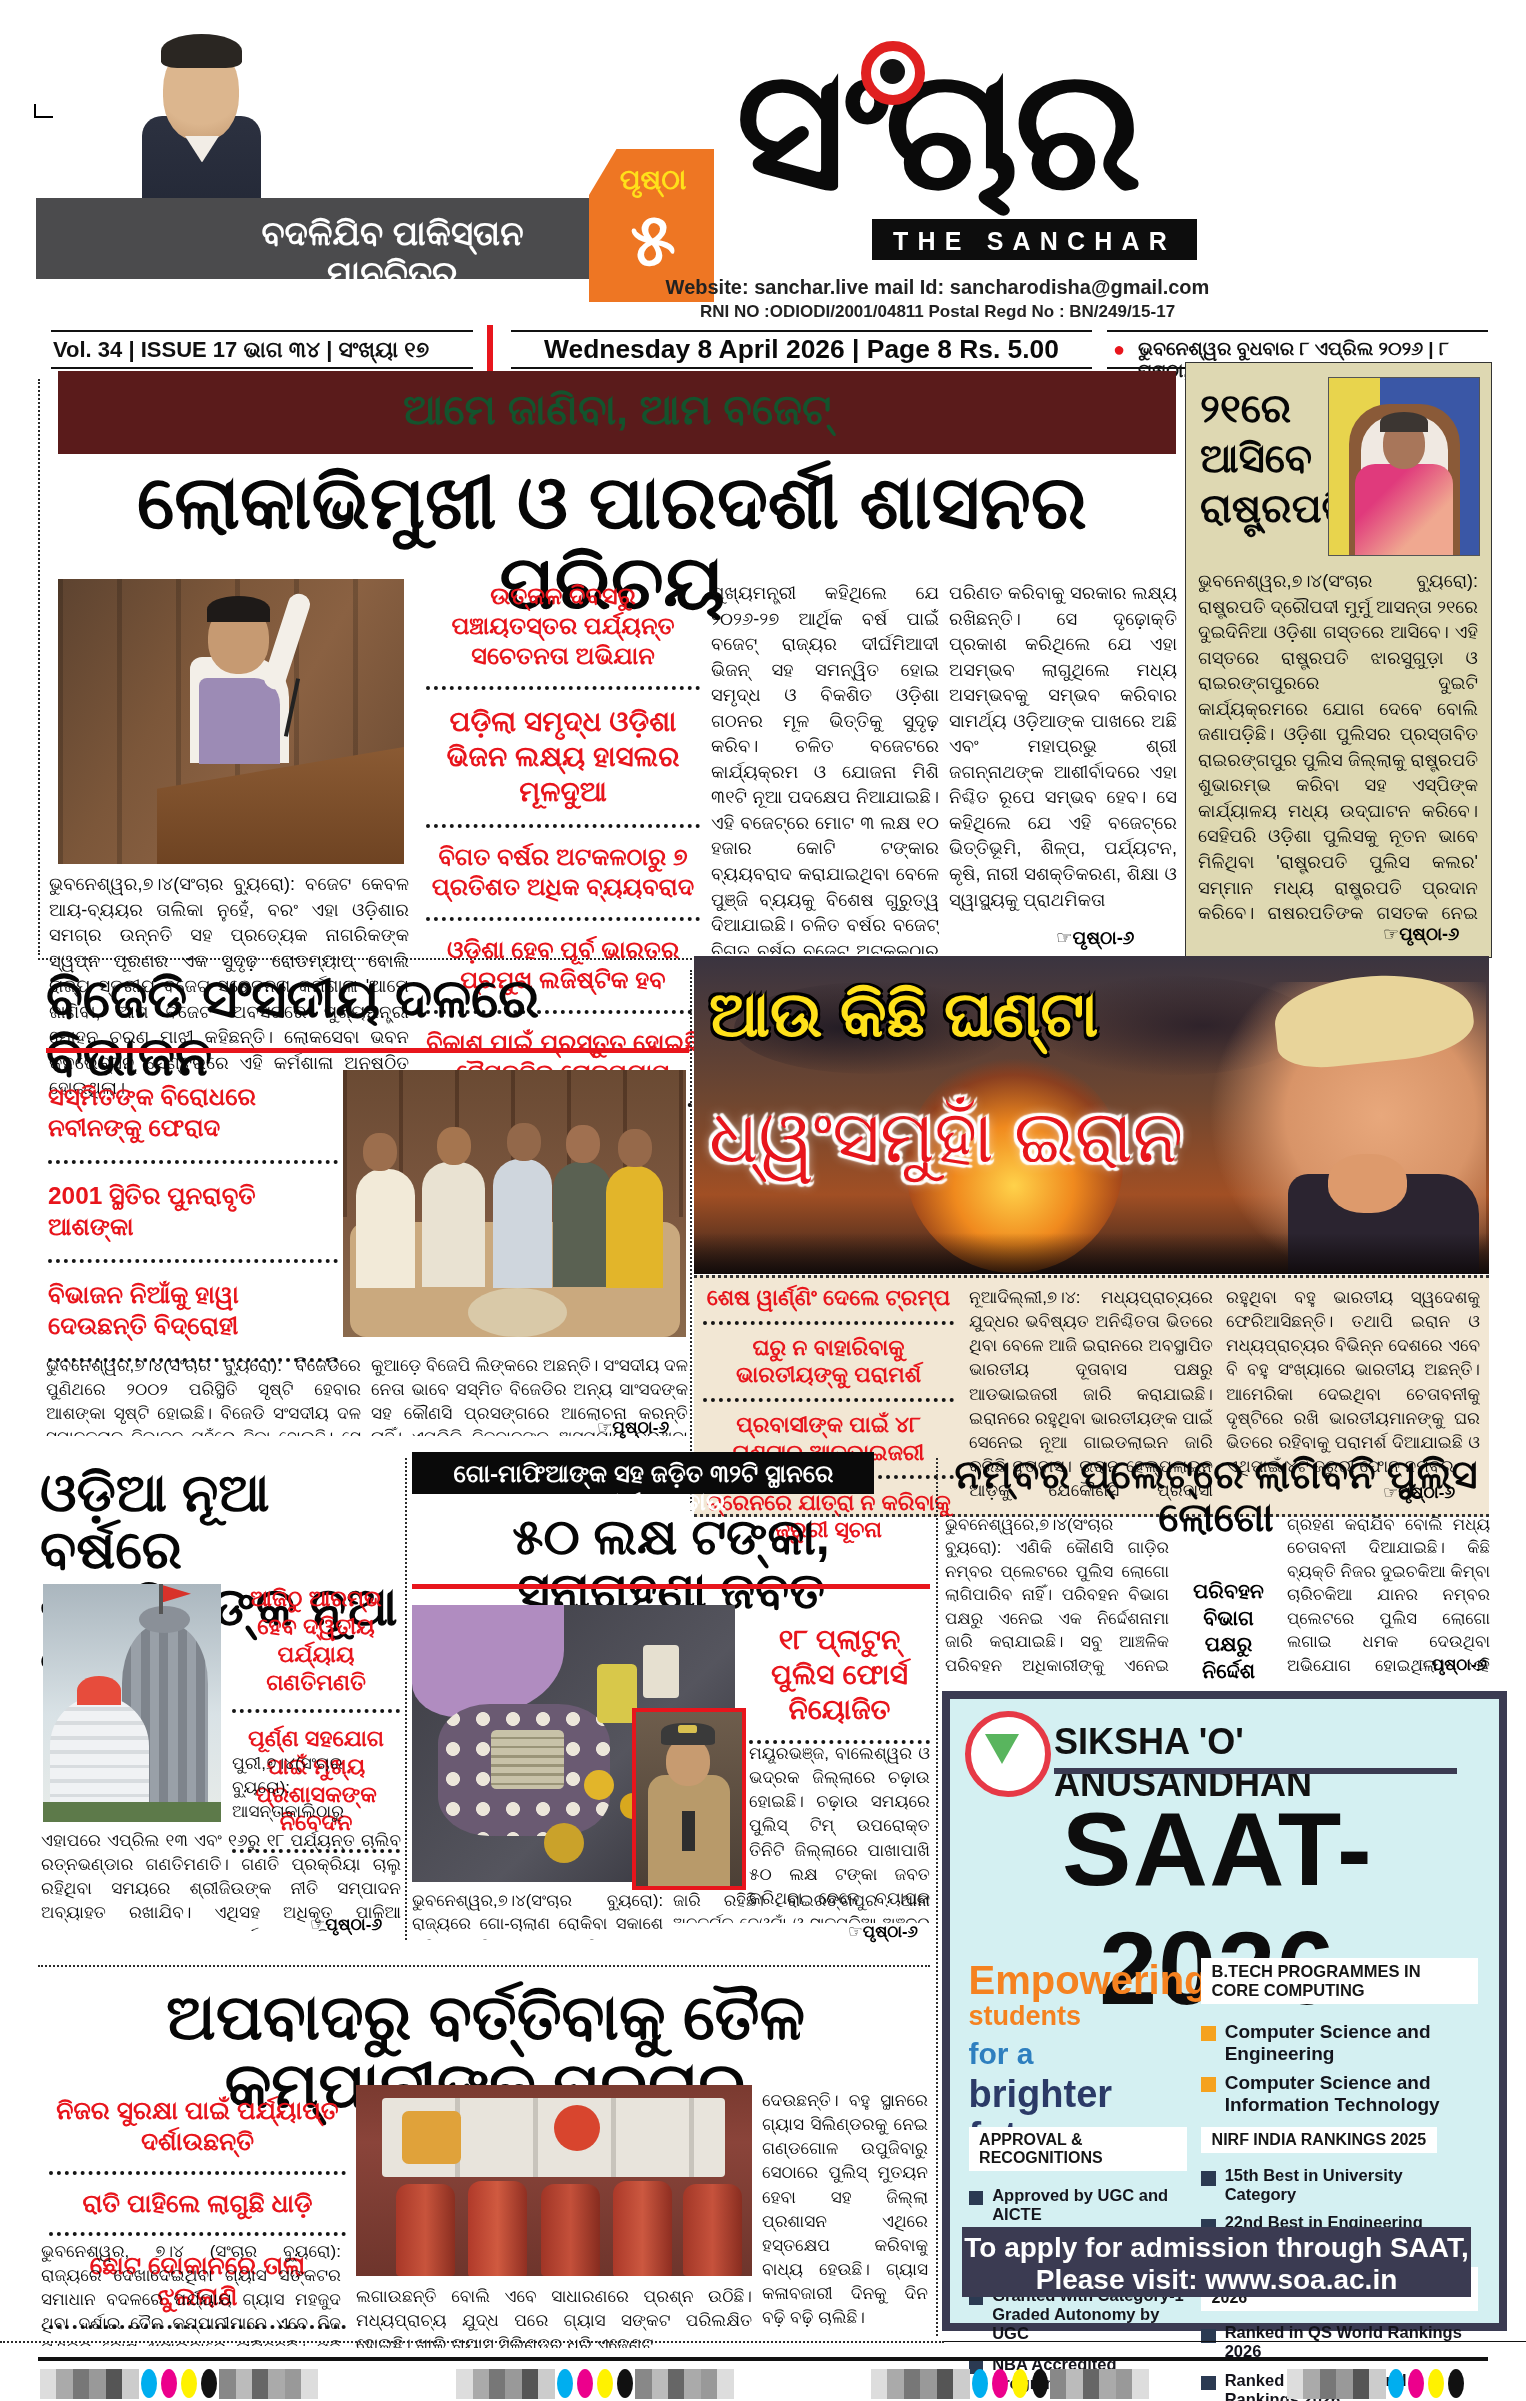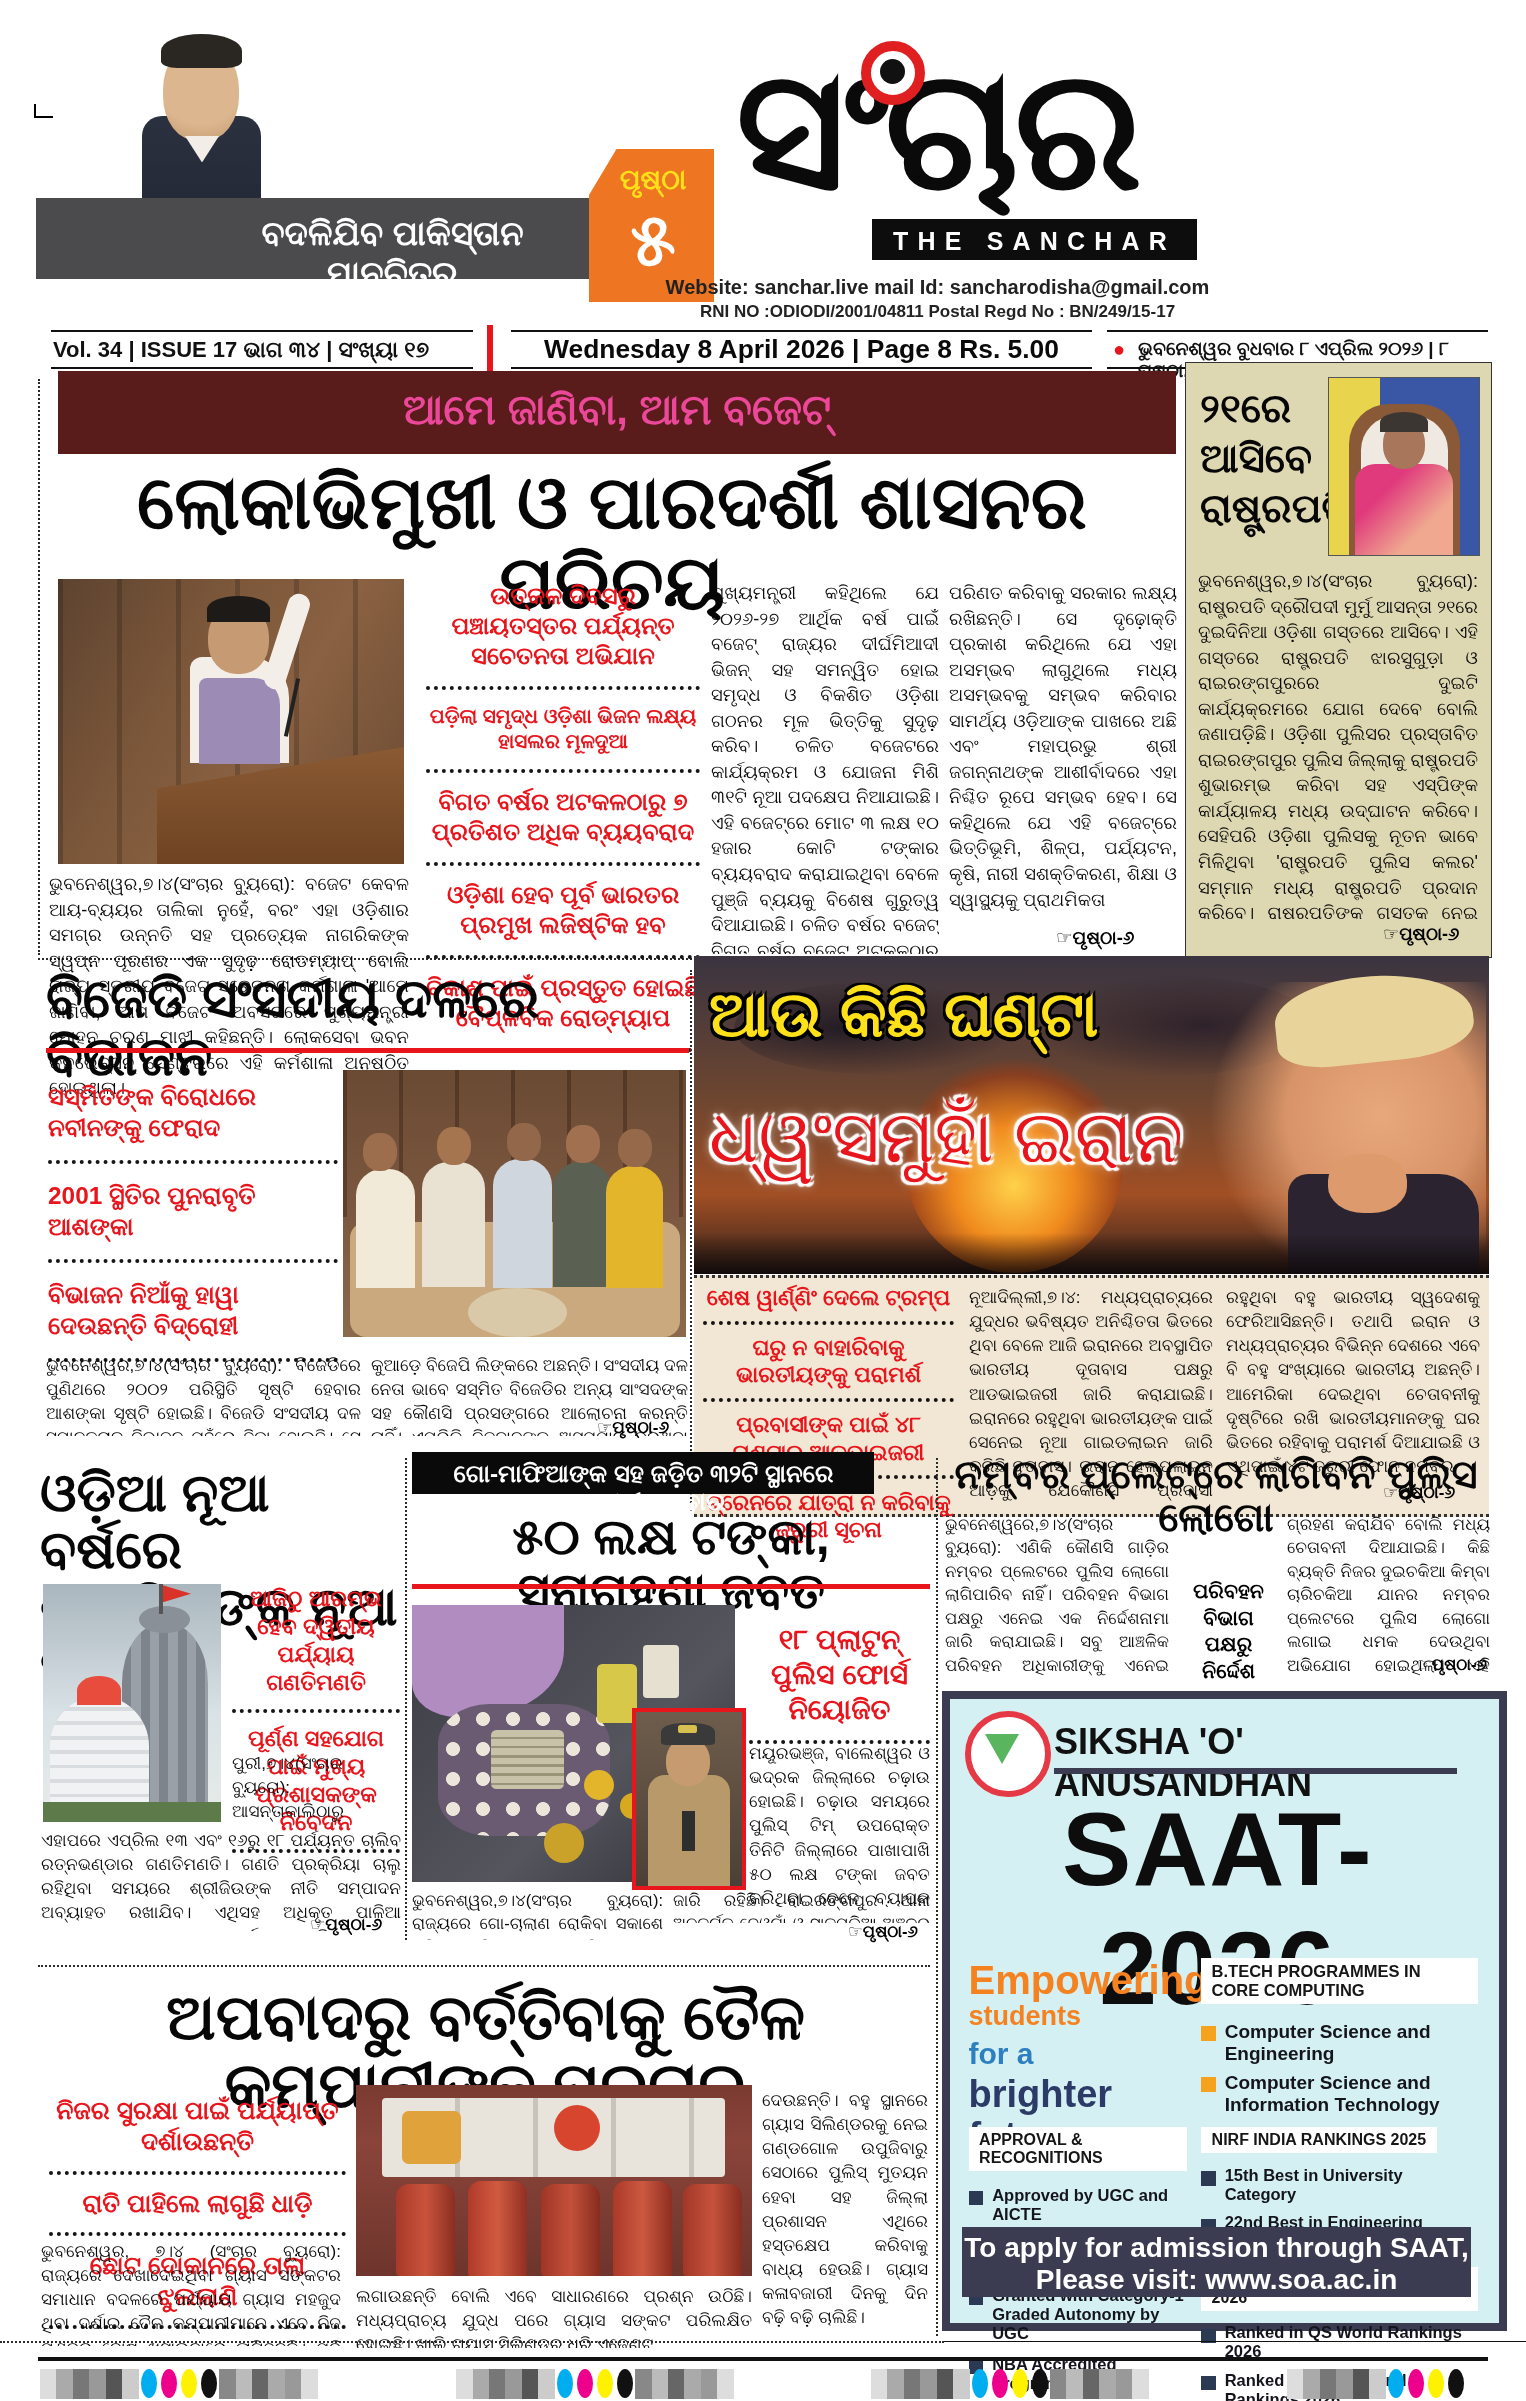--- a/index.html
+++ b/index.html
@@ -61,40 +61,40 @@
   <div class="ab centered" style="left:511px;top:334px;width:581px;font-size:26.4px;font-weight:800;color:#0a0a0a;">Wednesday 8 April 2026 | Page 8 Rs. 5.00</div>
   <div class="ab rule" style="left:1107px;top:330px;width:381px;height:2px;"></div>
   <div class="ab rule" style="left:1107px;top:367px;width:381px;height:2px;"></div>
   <div class="ab" style="left:1113px;top:338px;font-size:20px;color:#e8151c;">●</div>
   <div class="ab" style="left:1138px;top:338px;width:353px;font-size:19px;font-weight:800;color:#111;">ଭୁବନେଶ୍ୱର ବୁଧବାର ୮ ଏପ୍ରିଲ ୨୦୨୬ | ୮ ପୃଷ୍ଠା, ମୂଲ୍ୟ ୫ ଟଙ୍କା</div>
 
   <div class="ab vdot" style="left:38px;top:379px;height:576px;"></div>
   <div class="ab hdot" style="left:38px;top:958px;width:1142px;"></div>
 
   <div class="ab" style="left:58px;top:371px;width:1118px;height:83px;background:#5a1b1b;"></div>
-  <div class="ab centered" style="left:58px;top:386px;width:1118px;font-size:42px;font-weight:900;color:#ec4899;">ଆମେ ଜାଣିବା, ଆମ ବଜେଟ୍</div>
+  <div class="ab centered" style="left:58px;top:386px;width:1118px;font-size:42px;font-weight:900;color:#14532d;">ଆମେ ଜାଣିବା, ଆମ ବଜେଟ୍</div>
 
   <div class="ab hl centered" style="left:46px;top:463px;width:1132px;font-size:74px;">ଲୋକାଭିମୁଖୀ ଓ ପାରଦର୍ଶୀ ଶାସନର ପରିଚୟ</div>
 
   <div class="photo" style="left:58px;top:579px;width:346px;height:285px;background:linear-gradient(120deg,#5d4330 0%,#7c573a 35%,#8a6142 60%,#6a4a32 100%);">
     <div class="ab" style="left:0;top:0;width:100%;height:100%;background:repeating-linear-gradient(90deg,rgba(0,0,0,.18) 0 5.3px,transparent 5.3px 59px);"></div>
     <div class="ab" style="left:99px;top:168px;width:247px;height:119px;background:linear-gradient(#8a5a33,#6e4322);clip-path:polygon(0 35%,100% 0,100% 100%,0 100%);"></div>
     <div class="ab" style="left:132px;top:78px;width:99px;height:106px;background:#f3efe8;border-radius:12px 40px 0 0;"></div>
     <div class="ab" style="left:141px;top:99px;width:81px;height:86px;background:#9c8bb5;border-radius:8px 26.4px 0 0;"></div>
     <div class="ab" style="left:150px;top:26.4px;width:61px;height:69px;background:#c69a72;border-radius:46%;"></div>
     <div class="ab" style="left:149px;top:17px;width:63px;height:26.4px;background:#1e1a18;border-radius:50% 50% 0 0;"></div>
     <div class="ab" style="left:218px;top:13.2px;width:22.4px;height:99px;background:#f3efe8;transform:rotate(18deg);border-radius:10.6px;"></div>
     <div class="ab" style="left:232px;top:99px;width:4px;height:59px;background:#222;transform:rotate(12deg);"></div>
   </div>
   <div class="ab jb" style="left:49px;top:872px;width:360px;font-size:18px;">ଭୁବନେଶ୍ୱର,୭।୪(ସଂଚାର ବ୍ୟୁରୋ): ବଜେଟ କେବଳ ଆୟ-ବ୍ୟୟର ତାଲିକା ନୁହେଁ, ବରଂ ଏହା ଓଡ଼ିଶାର ସମଗ୍ର ଉନ୍ନତି ସହ ପ୍ରତ୍ୟେକ ନାଗରିକଙ୍କ ସ୍ୱପ୍ନ ପୂରଣର ଏକ ସୁଦୃଢ଼ ରୋଡମ୍ୟାପ୍ ବୋଲି ରାଜ୍ୟ ସ୍ତରୀୟ ବଜେଟ ସଚେତନତା କର୍ମଶାଳା 'ଆମେ ଜାଣିବା, ଆମ ବଜେଟ' ଅବସରରେ ମୁଖ୍ୟମନ୍ତ୍ରୀ ମୋହନ ଚରଣ ମାଝୀ କହିଛନ୍ତି। ଲୋକସେବା ଭବନ କନଭେନ୍ସନ୍ ସେଣ୍ଟରରେ ଏହି କର୍ମଶାଳା ଅନୁଷ୍ଠିତ ହୋଇଥିଲା।</div>
 
   <div class="ab" style="left:426px;top:581px;width:274px;">
     <div class="rs" style="font-size:24px;">ଉତ୍କଳ ଦିବସରୁ ପଞ୍ଚାୟତସ୍ତର ପର୍ଯ୍ୟନ୍ତ ସଚେତନତା ଅଭିଯାନ</div>
     <div class="ds" style="margin:14.5px 0;"></div>
-    <div class="rs" style="font-size:20px;text-align:center;">ପଡ଼ିଲା ସମୃଦ୍ଧ ଓଡ଼ିଶା ଭିଜନ ଲକ୍ଷ୍ୟ ହାସଲର ମୂଳଦୁଆ</div>
+    <div class="rs" style="font-size:28px;text-align:center;">ପଡ଼ିଲା ସମୃଦ୍ଧ ଓଡ଼ିଶା ଭିଜନ ଲକ୍ଷ୍ୟ ହାସଲର ମୂଳଦୁଆ</div>
     <div class="ds" style="margin:14.5px 0;"></div>
     <div class="rs" style="font-size:24px;">ବିଗତ ବର୍ଷର ଅଟକଳଠାରୁ ୭ ପ୍ରତିଶତ ଅଧିକ ବ୍ୟୟବରାଦ</div>
     <div class="ds" style="margin:14.5px 0;"></div>
     <div class="rs" style="font-size:24px;">ଓଡ଼ିଶା ହେବ ପୂର୍ବ ଭାରତର ପ୍ରମୁଖ ଲଜିଷ୍ଟିକ ହବ</div>
     <div class="ds" style="margin:14.5px 0;"></div>
     <div class="rs" style="font-size:24px;">ବିକାଶ ପାଇଁ ପ୍ରସ୍ତୁତ ହୋଇଛି ବୈପ୍ଳବିକ ରୋଡ୍‌ମ୍ୟାପ</div>
     <div class="ds" style="margin:14.5px 0;"></div>
   </div>
 
   <div class="ab jb" style="left:711px;top:581px;width:228px;height:373px;font-size:18px;overflow:hidden;">ମୁଖ୍ୟମନ୍ତ୍ରୀ କହିଥିଲେ ଯେ ୨୦୨୬-୨୭ ଆର୍ଥିକ ବର୍ଷ ପାଇଁ ବଜେଟ୍ ରାଜ୍ୟର ଦୀର୍ଘମିଆଦୀ ଭିଜନ୍ ସହ ସମନ୍ୱିତ ହୋଇ ସମୃଦ୍ଧ ଓ ବିକଶିତ ଓଡ଼ିଶା ଗଠନର ମୂଳ ଭିତ୍ତିକୁ ସୁଦୃଢ଼ କରିବ। ଚଳିତ ବଜେଟରେ କାର୍ଯ୍ୟକ୍ରମ ଓ ଯୋଜନା ମିଶି ୩୧ଟି ନୂଆ ପଦକ୍ଷେପ ନିଆଯାଇଛି। ଏହି ବଜେଟ୍‌ରେ ମୋଟ ୩ ଲକ୍ଷ ୧୦ ହଜାର କୋଟି ଟଙ୍କାର ବ୍ୟୟବରାଦ କରାଯାଇଥିବା ବେଳେ ପୁଞ୍ଜି ବ୍ୟୟକୁ ବିଶେଷ ଗୁରୁତ୍ୱ ଦିଆଯାଇଛି। ଚଳିତ ବର୍ଷର ବଜେଟ୍ ବିଗତ ବର୍ଷର ବଜେଟ ଅଟକଳଠାରୁ ୭ ପ୍ରତିଶତ ଅଧିକ। ୨୦୩୬ ସୁଦ୍ଧା ଓଡ଼ିଶାକୁ ୫୦୦ ବିଲିଅନ ଆମେରିକୀୟ ଡଲାର ଓ ୨୦୪୭ ସୁଦ୍ଧା ୧.୫ ଟ୍ରିଲିଅନ ଡଲାରର ଅର୍ଥନୀତିରେ</div>

